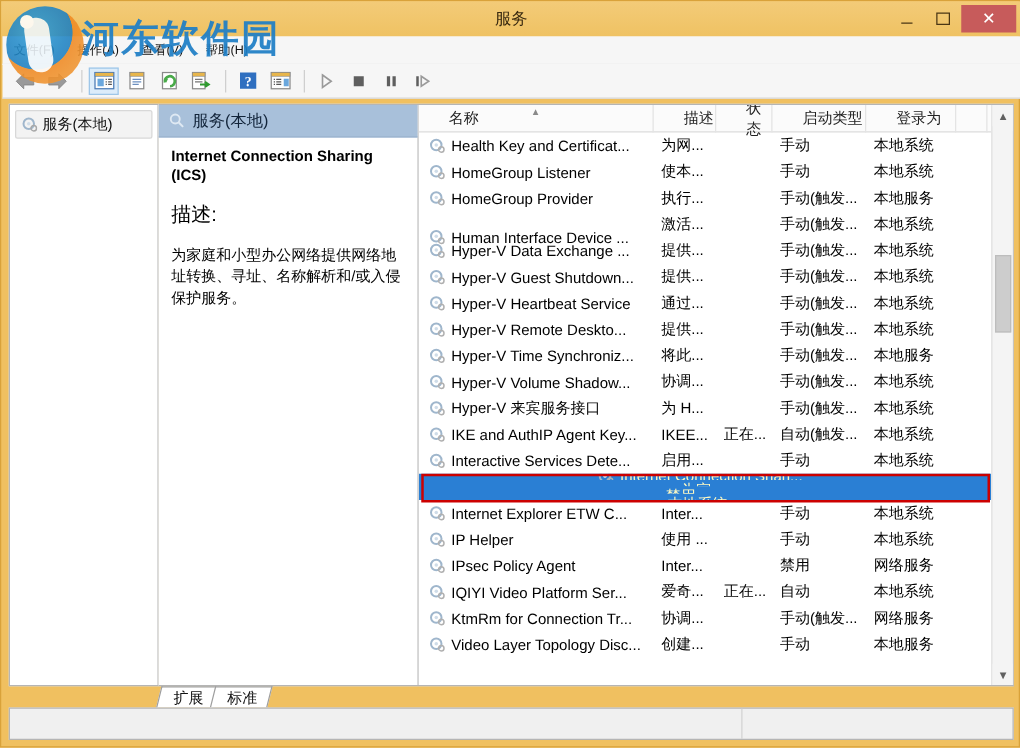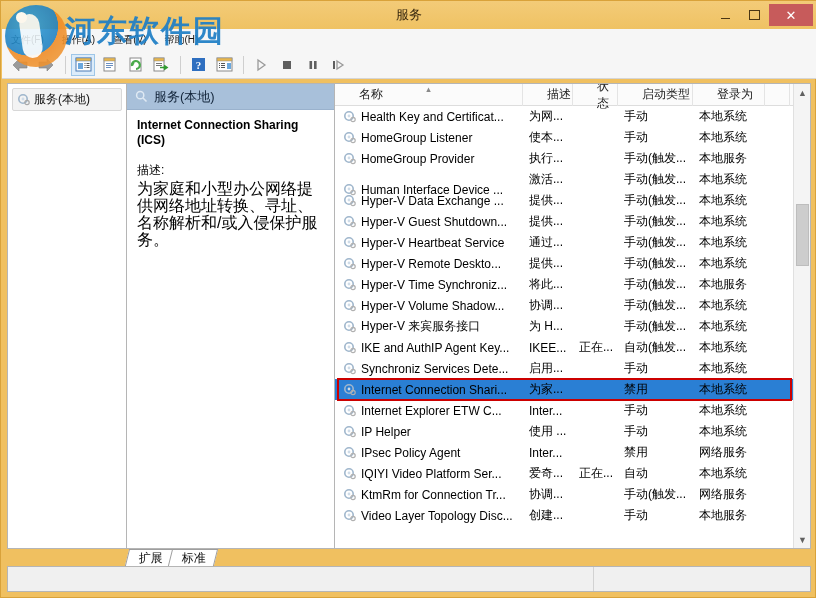--- a/index.html
+++ b/index.html
@@ -74,22 +74,22 @@
     border-right:1px solid #b5b5b5;background:#fff;
   }
   .desc-header{
     height:26px;background:#a8c0da;
     display:flex;align-items:center;gap:6px;padding-left:8px;box-sizing:border-box;
     border-bottom:1px solid #9ab2cd;
   }
   .desc-header-text{font-size:13px;color:#12243a;}
   .desc-body{padding:8px 10px 0 10px;}
   .svc-title{font-size:12px;font-weight:bold;color:#000;line-height:15px;}
-  .desc-label{margin-top:14px;font-size:12px;color:#000;}
-  .desc-text{font-size:16px;color:#000;line-height:17px;margin-top:1px;}
+  .desc-label{margin-top:14px;font-size:16px;color:#000;}
+  .desc-text{font-size:12px;color:#000;line-height:17px;margin-top:13px;}
   
   .list-pane{flex:1;height:464px;position:relative;background:#fff;overflow:hidden;}
   .list-head{
     height:22px;display:flex;align-items:center;
     background:#fbfbfb;border-bottom:1px solid #ddd;box-sizing:border-box;
     position:relative;
   }
   .col{
     font-size:12px;color:#222;box-sizing:border-box;
     padding-left:24px;border-right:1px solid #e4e4e4;height:22px;
@@ -97,21 +97,21 @@
   }
   .sort-arrow{
     position:absolute;left:50%;top:1px;transform:translateX(-50%);
     font-size:9px;color:#8a8a8a;line-height:9px;
   }
   .rows{position:absolute;left:0;top:22px;right:17px;bottom:0;overflow:hidden;}
   .row{
     height:21px;display:flex;align-items:center;font-size:12px;color:#000;
     box-sizing:border-box;position:relative;
   }
-  .row.selected{background:#2a7fd4;color:#000000;}
+  .row.selected{background:#2a7fd4;color:#fef9c3;flex-direction:column;}
   .row-sel-outline{
     position:absolute;left:2px;right:1px;height:23px;
     border:2px solid #cc0000;box-sizing:border-box;pointer-events:none;
   }
   .cell{box-sizing:border-box;padding-left:6px;overflow:hidden;white-space:nowrap;}
   .cell.name{display:flex;align-items:center;gap:5px;padding-left:8px;}
   
   .vscroll{
     position:absolute;right:0;top:0;width:17px;height:464px;
     background:#f4f4f4;border-left:1px solid #e0e0e0;box-sizing:border-box;
@@ -513,21 +513,21 @@
               <div class="cell" style="width: 75px;">自动(触发...</div>
               <div class="cell" style="width: 72px;">本地系统</div>
             </div>
             <div class="row">
               <div class="cell name" style="width: 188px;">
                 <svg class="svc-ico" viewBox="0 0 13 13">
                   <circle cx="6" cy="6" r="4.2" fill="none" stroke="#9fb6cc" stroke-width="1.6"></circle>
                   <circle cx="6" cy="6" r="1.4" fill="#cfdce8"></circle>
                   <circle cx="10" cy="9.5" r="2.2" fill="none" stroke="#b0b0b0" stroke-width="1.2"></circle>
                 </svg>
-                <span>Synchroniz Services Dete...</span>
+                <span>Interactive Services Dete...</span>
               </div>
               <div class="cell" style="width: 50px;">启用...</div>
               <div class="cell" style="width: 45px;"></div>
               <div class="cell" style="width: 75px;">手动</div>
               <div class="cell" style="width: 72px;">本地系统</div>
             </div>
             <div class="row selected">
               <div class="cell name" style="width: 188px;">
                 <svg class="svc-ico" viewBox="0 0 13 13">
                   <circle cx="6" cy="6" r="4.2" fill="none" stroke="#9fb6cc" stroke-width="1.6"></circle>

